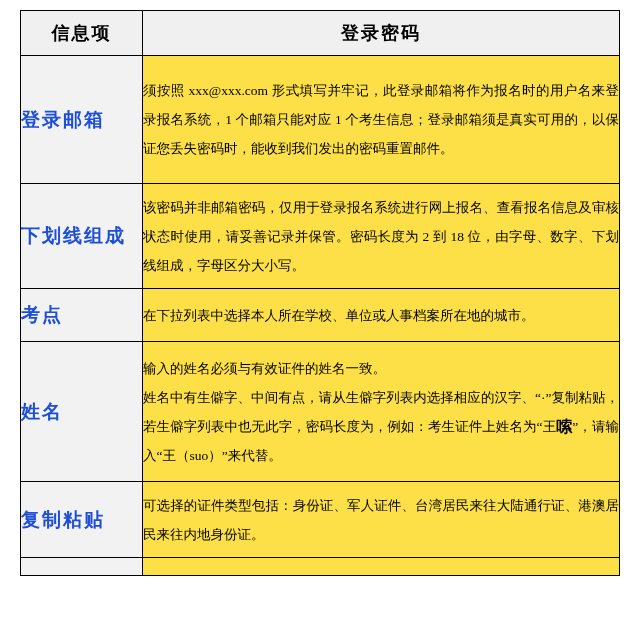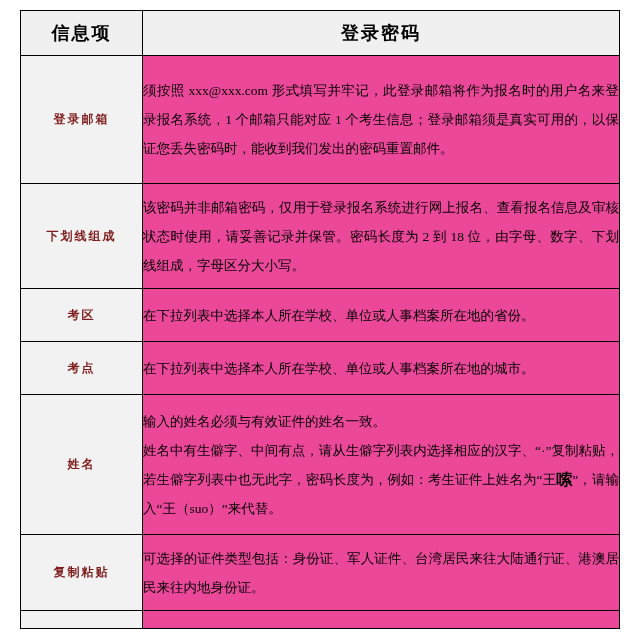--- a/index.html
+++ b/index.html
@@ -48,30 +48,29 @@
     font-weight: bold;
     font-size: 18px;
     letter-spacing: 2px;
     height: 44px;
     color: #000000;
   }
 
   
   .item-cell {
     background: #f2f2f2;
-    text-align: center;
     font-weight: bold;
-    font-size: 12px;
+    font-size: 19px;
     letter-spacing: 2px;
-    color: #7f1d1d;
+    color: #1d4ed8;
   }
 
   
   .desc-cell {
-    background: #ec4899;
+    background: #fde047;
     text-align: left;
     font-size: 13.5px;
     line-height: 29px;
     color: #000000;
     padding: 7px 8px 7px 11px;
   }
 
   .desc-cell p {
     margin: 0;
     text-align: justify;
@@ -130,26 +129,20 @@
         </td>
       </tr>
 
       <tr class="r-pass">
         <td class="item-cell">下划线组成</td>
         <td class="desc-cell">
           <p>该密码并非邮箱密码，仅用于登录报名系统进行网上报名、查看报名信息及审核状态时使用，请妥善记录并保管。密码长度为 2 到 18 位，由字母、数字、下划线组成，字母区分大小写。</p>
         </td>
       </tr>
 
-      <tr class="r-area">
-        <td class="item-cell">考区</td>
-        <td class="desc-cell">
-          <p class="short">在下拉列表中选择本人所在学校、单位或人事档案所在地的省份。</p>
-        </td>
-      </tr>
 
       <tr class="r-point">
         <td class="item-cell">考点</td>
         <td class="desc-cell">
           <p class="short">在下拉列表中选择本人所在学校、单位或人事档案所在地的城市。</p>
         </td>
       </tr>
 
       <tr class="r-name">
         <td class="item-cell">姓名</td>

